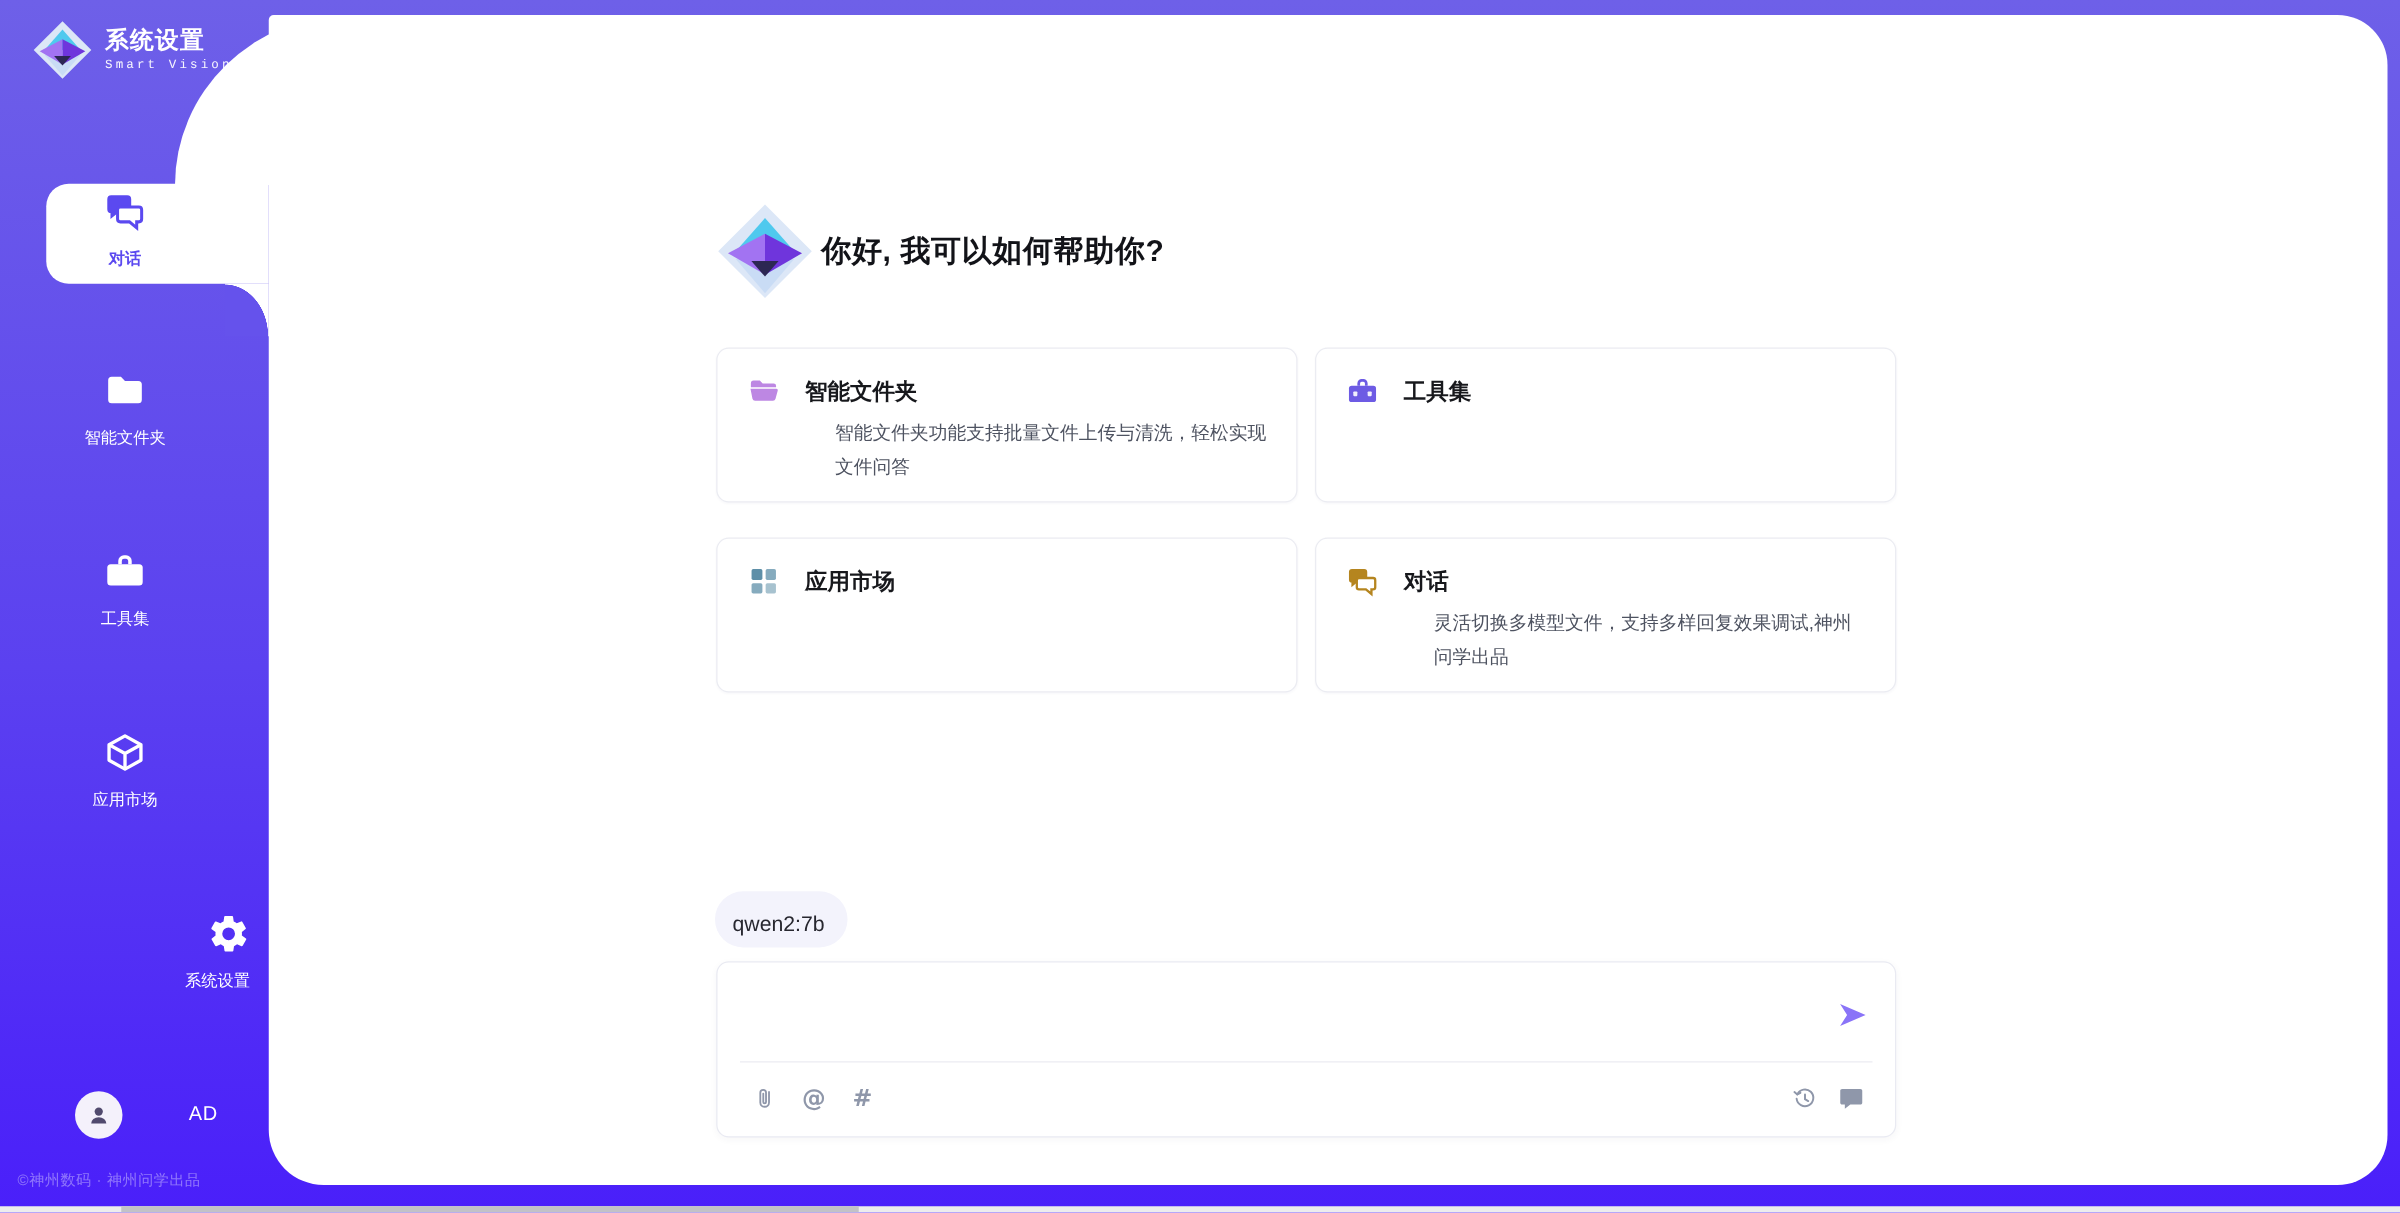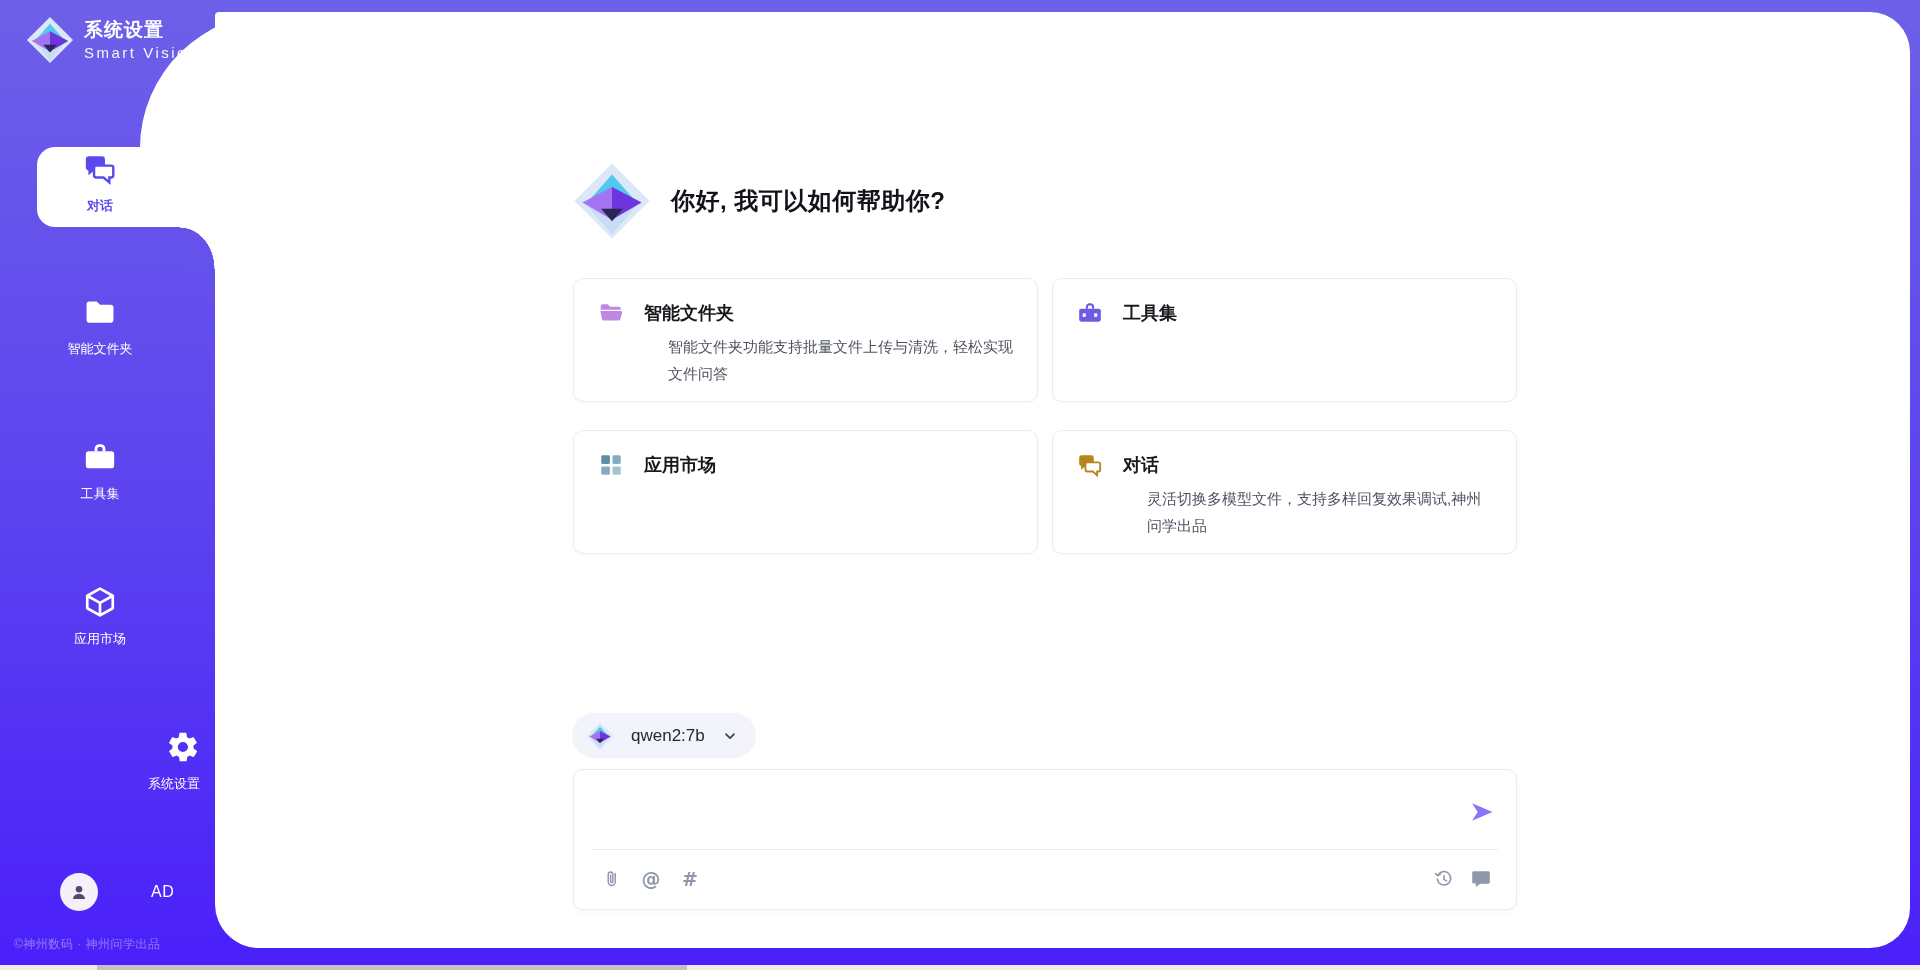--- a/index.html
+++ b/index.html
@@ -15,48 +15,48 @@
   .main-panel{position:absolute;left:215px;top:12px;right:10px;bottom:22px;background:#fff;border-radius:4px 40px 40px 44px;}
   .swoosh{position:absolute;left:140px;top:12px;width:140px;height:136px;background:#fff;border-top-left-radius:100% 100%;}
   .active-tab-bg{position:absolute;left:37px;top:147px;width:178px;height:80px;background:#fff;border-radius:18px 0 0 18px;}
   .tab-fillet{position:absolute;left:180px;top:227px;width:35px;height:42px;
     background:radial-gradient(ellipse 35px 42px at 0% 100%, #6552ec 98%, #ffffff 99%);}
 
   
   .logo-row{position:absolute;left:26px;top:16px;display:flex;align-items:center;gap:10px;}
   .logo-diamond{width:48px;height:48px;}
   .logo-title{color:#fff;font-size:19px;font-weight:bold;letter-spacing:1px;line-height:1.2;}
-  .logo-sub{color:rgba(255,255,255,.95);font-size:15px;letter-spacing:2.5px;margin-top:3px;}
+  .logo-sub{color:rgba(255,255,255,.95);font-size:10px;letter-spacing:2.5px;margin-top:3px;font-family:Liberation Mono, monospace;}
   .nav-item{position:absolute;left:0;width:200px;text-align:center;cursor:pointer;}
   .nav-item .nicon{display:inline-block;width:34px;height:34px;}
   .nav-item .nlabel{display:block;margin-top:7px;font-size:13px;color:#fff;}
   .nav-item.active .nlabel{color:#5b49f0;font-weight:bold;}
   .nav-chat{top:152px;} .nav-folder{top:295px;} .nav-toolset{top:440px;}
   .nav-market{top:585px;} .nav-settings{top:730px;text-align:right;}
   .user-row{position:absolute;left:60px;top:873px;display:flex;align-items:center;gap:36px;}
   .avatar{width:38px;height:38px;border-radius:50%;background:#f4f1fb;display:flex;align-items:center;justify-content:center;}
   .user-name{color:#fff;font-size:16px;margin-left:17px;letter-spacing:.5px;}
   .copyright{position:absolute;left:14px;top:936px;font-size:12px;color:rgba(255,255,255,.38);letter-spacing:.5px;}
 
   
-  .greeting{position:absolute;left:573px;top:161px;height:80px;display:flex;align-items:center;gap:20px;}
+  .greeting{position:absolute;left:573px;top:161px;height:80px;display:flex;align-items:center;gap:6px;}
   .greeting-logo{width:78px;height:78px;}
   .greeting-text{font-size:24px;font-weight:bold;color:#121318;letter-spacing:.5px;}
 
   .cards{position:absolute;left:573px;top:278px;width:944px;display:grid;
     grid-template-columns:465px 465px;grid-auto-rows:124px;column-gap:14px;row-gap:28px;}
   .card{background:#fff;border:1px solid #ebecf2;border-radius:10px;padding:21px 24px;cursor:pointer;
     box-shadow:0 1px 2px rgba(40,40,80,.03);}
   .card-head{display:flex;align-items:center;gap:20px;}
   .card-head .cicon{width:26px;height:26px;flex:0 0 26px;}
   .card-title{font-size:18px;font-weight:bold;color:#17181c;}
   .card-desc{margin:8px 0 0 70px;font-size:15px;color:#4e5361;line-height:1.78;}
 
   .model-pill{position:absolute;left:572px;top:713px;height:45px;border-radius:23px;background:#f3f3fc;
-    display:flex;align-items:center;gap:17px;padding:0 18px 0 14px;cursor:pointer;}
+    display:flex;align-items:center;gap:17px;padding:0 18px 0 14px;cursor:pointer;flex-direction:column;}
   .model-pill .mlogo{width:28px;height:28px;}
   .model-label{font-size:17px;color:#27272f;}
   .model-chevron{width:16px;height:16px;}
 
   .composer{position:absolute;left:573px;top:769px;width:944px;height:141px;background:#fff;
     border:1px solid #e9eaf2;border-radius:10px;box-shadow:0 2px 6px rgba(40,40,80,.04);}
   .composer textarea{position:absolute;left:27px;top:15px;right:70px;width:840px;height:58px;border:none;outline:none;
     resize:none;font-family:"Liberation Sans","DejaVu Sans",sans-serif;font-size:15px;color:#3a3d4a;background:transparent;}
   .composer textarea::placeholder{color:#b7bac9;}
   .send-btn{position:absolute;right:20px;top:28px;width:28px;height:28px;border:none;background:transparent;cursor:pointer;padding:0;}

